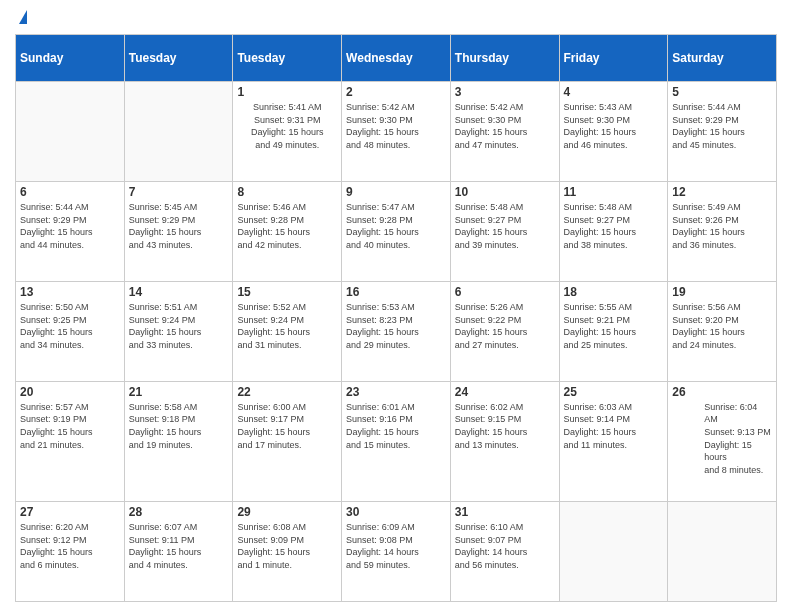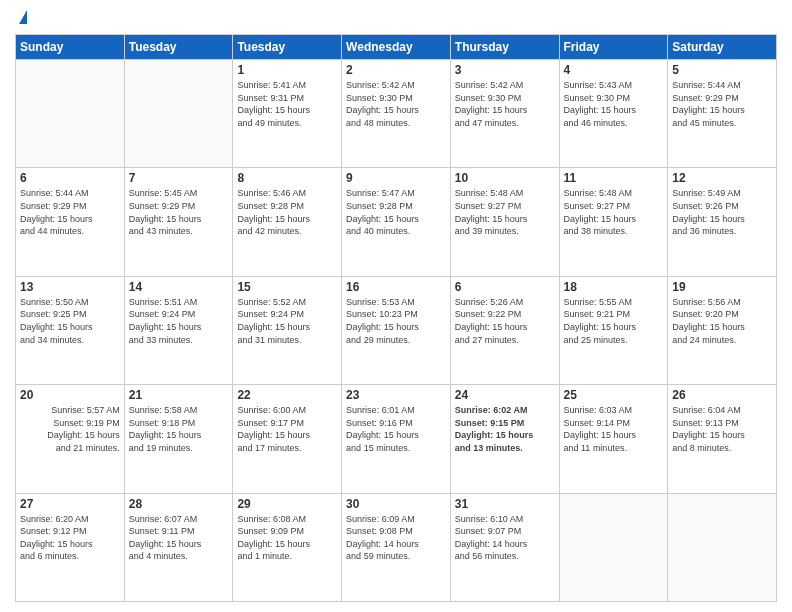--- a/index.html
+++ b/index.html
@@ -69,21 +69,21 @@
       border: 1px solid #ccc;
       border-collapse: collapse;
       width: 100%;
       table-layout: fixed;
     }
     .calendar th {
       background-color: #1565c0;
       color: #fff;
       font-size: 12px;
       font-weight: bold;
-      padding: 5px 4px;
+      padding: 16px 4px;
       border: 1px solid #ccc;
       text-align: left;
     }
     .calendar td {
       border: 1px solid #ccc;
       vertical-align: top;
       padding: 3px 4px;
       font-size: 9.5px;
       color: #333;
       height: 82px;
@@ -133,21 +133,21 @@
           <th>Friday</th>
           <th>Saturday</th>
         </tr>
     </thead>
     <tbody id="calendar-body">
     <tr>
           <td class="empty"></td>
           <td class="empty"></td>
           <td>
             <span class="day-num">1</span>
-            <div class="day-info" style="white-space: pre-line;">Sunrise: 5:41 AM
+            <div class="day-info" style="white-space: pre-line; text-align: center;">Sunrise: 5:41 AM
 Sunset: 9:31 PM
 Daylight: 15 hours
 and 49 minutes.</div>
           </td>
           <td>
             <span class="day-num">2</span>
             <div class="day-info" style="white-space: pre-line;">Sunrise: 5:42 AM
 Sunset: 9:30 PM
 Daylight: 15 hours
 and 48 minutes.</div>
@@ -243,21 +243,21 @@
           <td>
             <span class="day-num">15</span>
             <div class="day-info" style="white-space: pre-line;">Sunrise: 5:52 AM
 Sunset: 9:24 PM
 Daylight: 15 hours
 and 31 minutes.</div>
           </td>
           <td>
             <span class="day-num">16</span>
             <div class="day-info" style="white-space: pre-line;">Sunrise: 5:53 AM
-Sunset: 10:23 PM
+Sunset: 8:23 PM
 Daylight: 15 hours
 and 29 minutes.</div>
           </td>
           <td>
             <span class="day-num">6</span>
             <div class="day-info" style="white-space: pre-line;">Sunrise: 5:26 AM
 Sunset: 9:22 PM
 Daylight: 15 hours
 and 27 minutes.</div>
           </td>
@@ -272,21 +272,21 @@
             <span class="day-num">19</span>
             <div class="day-info" style="white-space: pre-line;">Sunrise: 5:56 AM
 Sunset: 9:20 PM
 Daylight: 15 hours
 and 24 minutes.</div>
           </td>
         </tr>
         <tr>
           <td>
             <span class="day-num">20</span>
-            <div class="day-info" style="white-space: pre-line; text-align: right;">Sunrise: 5:57 AM
+            <div class="day-info" style="white-space: pre-line;">Sunrise: 5:57 AM
 Sunset: 9:19 PM
 Daylight: 15 hours
 and 21 minutes.</div>
           </td>
           <td>
             <span class="day-num">21</span>
             <div class="day-info" style="white-space: pre-line;">Sunrise: 5:58 AM
 Sunset: 9:18 PM
 Daylight: 15 hours
 and 19 minutes.</div>
@@ -300,35 +300,35 @@
           </td>
           <td>
             <span class="day-num">23</span>
             <div class="day-info" style="white-space: pre-line;">Sunrise: 6:01 AM
 Sunset: 9:16 PM
 Daylight: 15 hours
 and 15 minutes.</div>
           </td>
           <td>
             <span class="day-num">24</span>
-            <div class="day-info" style="white-space: pre-line; font-weight: bold;">Sunrise: 6:02 AM
+            <div class="day-info" style="white-space: pre-line;">Sunrise: 6:02 AM
 Sunset: 9:15 PM
 Daylight: 15 hours
 and 13 minutes.</div>
           </td>
           <td>
             <span class="day-num">25</span>
             <div class="day-info" style="white-space: pre-line;">Sunrise: 6:03 AM
 Sunset: 9:14 PM
 Daylight: 15 hours
 and 11 minutes.</div>
           </td>
           <td>
             <span class="day-num">26</span>
-            <div class="day-info" style="white-space: pre-line;">Sunrise: 6:04 AM
+            <div class="day-info" style="white-space: pre-line; margin-left: 32px;">Sunrise: 6:04 AM
 Sunset: 9:13 PM
 Daylight: 15 hours
 and 8 minutes.</div>
           </td>
         </tr>
         <tr>
           <td>
             <span class="day-num">27</span>
             <div class="day-info" style="white-space: pre-line;">Sunrise: 6:20 AM
 Sunset: 9:12 PM

